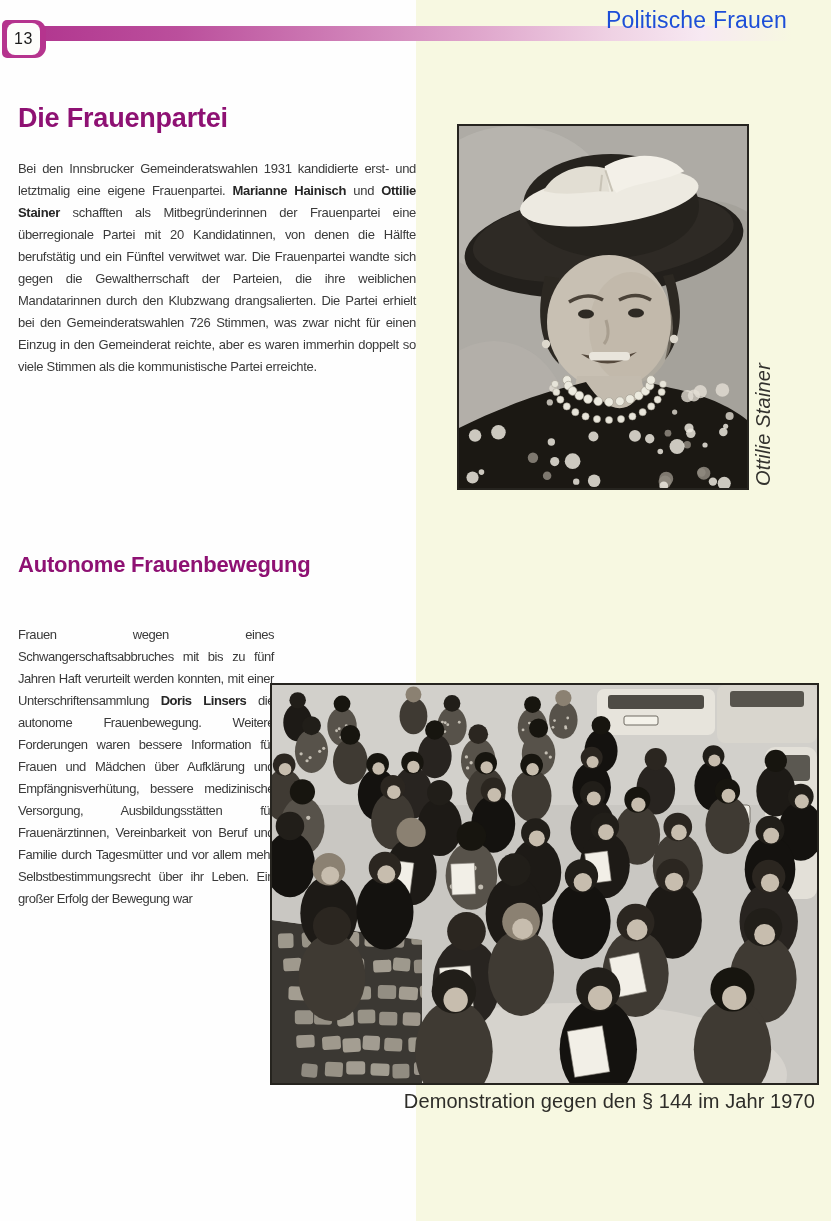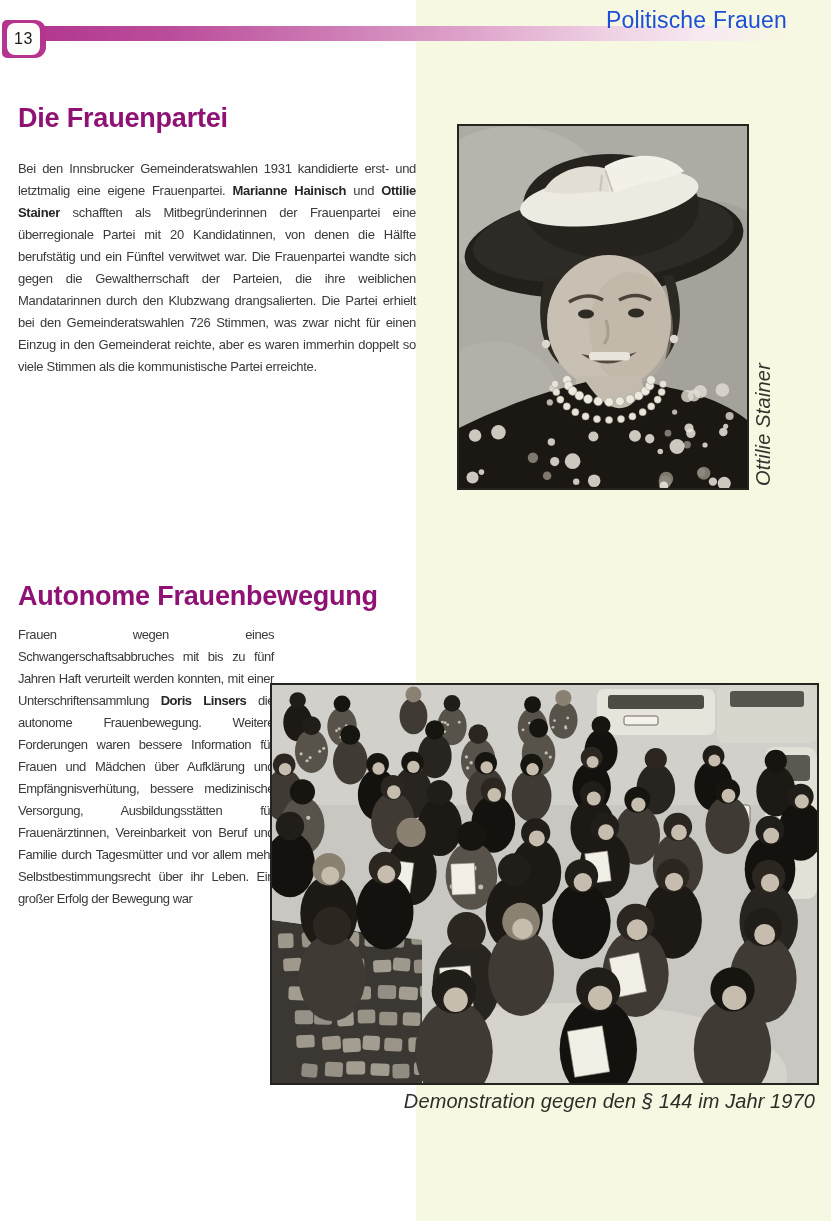--- a/index.html
+++ b/index.html
@@ -11,36 +11,36 @@
   
   .badge{position:absolute;left:2px;top:20px;width:44px;height:38px;background:#b5348e;border-radius:5px 11px 11px 5px;}
   .badge-inner{position:absolute;left:5px;top:3px;right:6px;bottom:3px;background:#fdfdfb;border-radius:8px;
     display:flex;align-items:center;justify-content:center;font-size:16px;color:#1c1c1c;letter-spacing:.5px;}
   .bar{position:absolute;left:44px;top:26px;width:748px;height:15px;
     background:linear-gradient(90deg,#b23890 0%,#bb4f9c 18%,#cd7ab4 38%,#dfa6cc 58%,#efd2e4 76%,#f7e9f2 88%,rgba(250,245,248,0) 100%);}
   .htitle{position:absolute;top:7px;right:44px;font-size:23px;color:#1d4ed8;letter-spacing:.2px;}
   
   .h{position:absolute;left:18px;margin:0;font-weight:bold;color:#8e1173;letter-spacing:-0.2px;}
   .h1s1{top:103px;font-size:27px;}
-  .h2s{top:581px;font-size:27px;line-height:31px;}
+  .h2s{top:549px;font-size:22px;line-height:31px;}
   
   .body{font-size:13px;line-height:22px;color:#3a3a3a;text-align:justify;margin:0;letter-spacing:-0.3px;}
   .body b{color:#262626;}
   .p1{position:absolute;left:18px;top:158px;width:398px;}
   .p2{position:absolute;left:18px;top:624px;width:398px;}
   .p2 .wide{width:398px;}
   .p2 .narrow{width:256px;letter-spacing:-0.45px;min-height:417px;}
   
   .photo1{position:absolute;left:457px;top:124px;width:288px;height:362px;border:2px solid #26241f;background:#aeaba5;}
   .vcap{position:absolute;left:752px;top:486px;width:220px;height:26px;
     transform-origin:0 0;transform:rotate(-90deg);
     font-style:italic;font-size:20px;color:#33322e;letter-spacing:.2px;}
   .photo2{position:absolute;left:270px;top:683px;width:545px;height:398px;border:2px solid #26241f;background:#c9c7c2;}
   .cap2{position:absolute;left:270px;top:1090px;width:545px;text-align:right;
-    font-style:italic;font-size:20px;color:#2e2d29;letter-spacing:.1px;}
+    font-size:20px;color:#2e2d29;letter-spacing:.1px;}
   svg{display:block;}
 </style>
 </head>
 <body>
 
 <div>
 
   <div class="bar"></div>
   <div class="badge">
     <span class="badge-inner">13</span>

